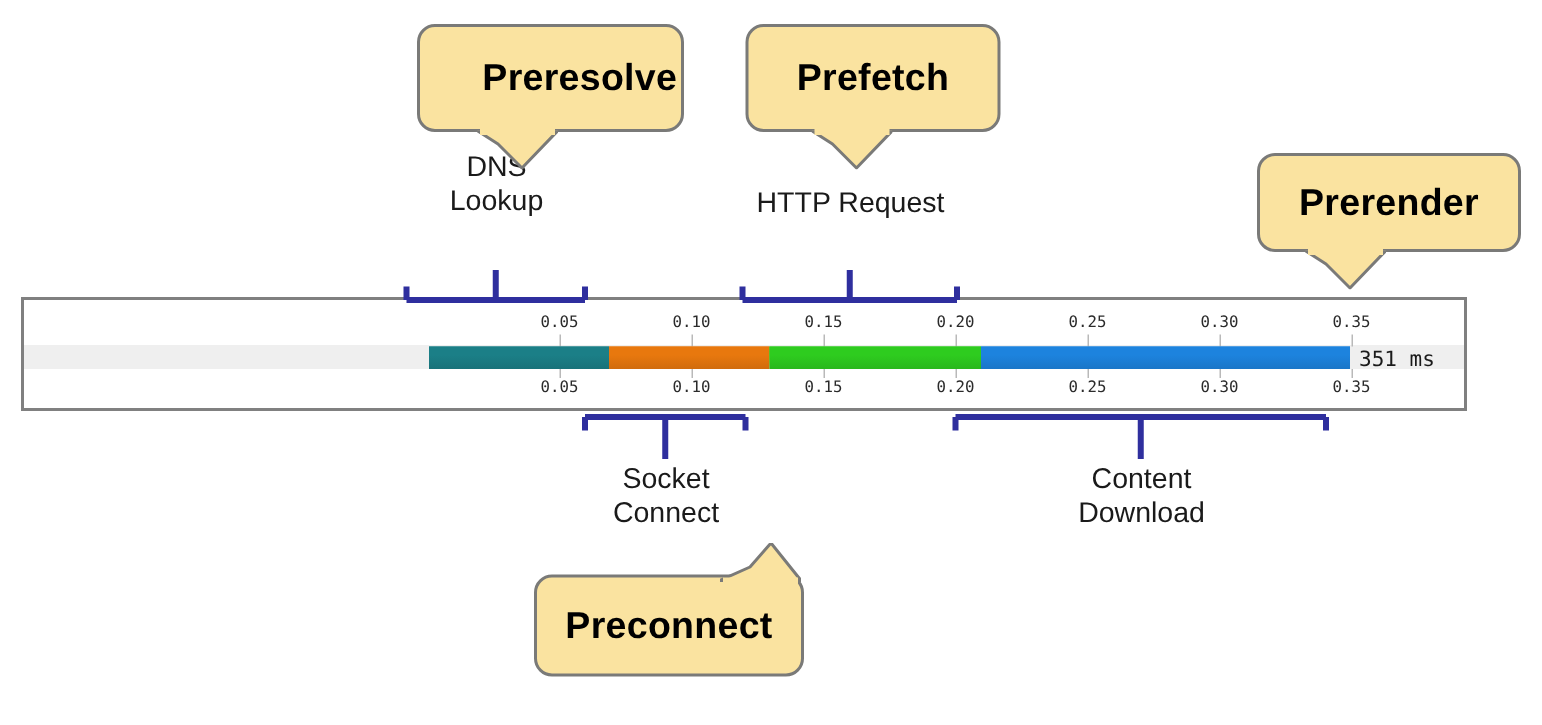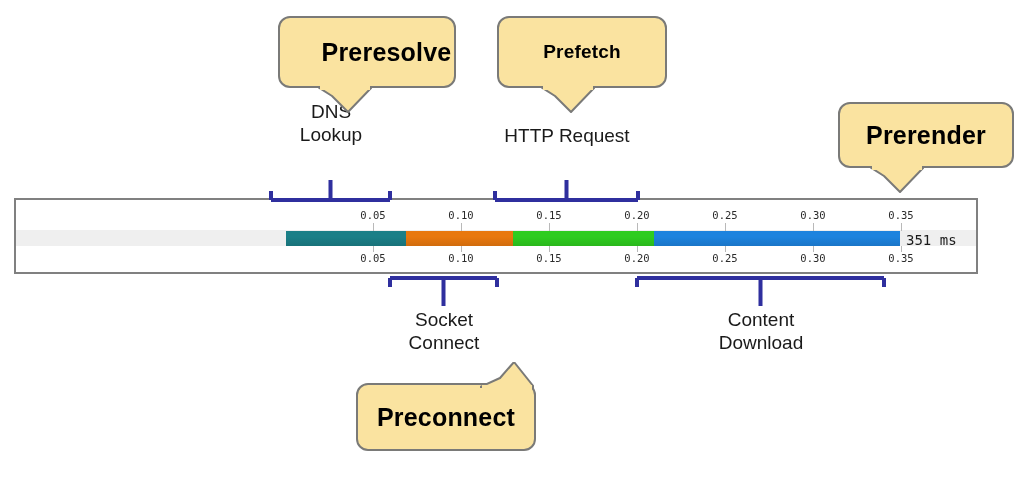--- a/index.html
+++ b/index.html
@@ -105,21 +105,21 @@
 <div id="stage">
 
   <div id="callouts-layer">
       <div class="callout" style="left: 278px; top: 16px; width: 178px; height: 72px; font-size: 25px; padding-left: 39px;">
         <span>Preresolve</span>
         <svg width="54" height="26" style="position: absolute; left: 38px; top: 69px;">
           <path fill="#fae3a0" stroke="#7a7a78" stroke-width="2" stroke-linejoin="round" d="M0,0 L54,0 L30,25 L14,9 Z"></path>
         </svg>
         <div style="position: absolute; left: 40px; width: 50px; height: 6px; background: rgb(250, 227, 160); top: 66px;"></div>
       </div>
-      <div class="callout" style="left: 497px; top: 16px; width: 170px; height: 72px; font-size: 19px;">
+      <div class="callout" style="left: 497px; top: 16px; width: 170px; height: 72px; font-size: 25px;">
         <span>Prefetch</span>
         <svg width="54" height="26" style="position: absolute; left: 42px; top: 69px;">
           <path fill="#fae3a0" stroke="#7a7a78" stroke-width="2" stroke-linejoin="round" d="M0,0 L54,0 L30,25 L14,9 Z"></path>
         </svg>
         <div style="position: absolute; left: 44px; width: 50px; height: 6px; background: rgb(250, 227, 160); top: 66px;"></div>
       </div>
       <div class="callout" style="left: 838px; top: 102px; width: 176px; height: 66px; font-size: 25px; text-align: right;">
         <span>Prerender</span>
         <svg width="54" height="26" style="position: absolute; left: 30px; top: 63px;">
           <path fill="#fae3a0" stroke="#7a7a78" stroke-width="2" stroke-linejoin="round" d="M0,0 L54,0 L30,25 L14,9 Z"></path>

